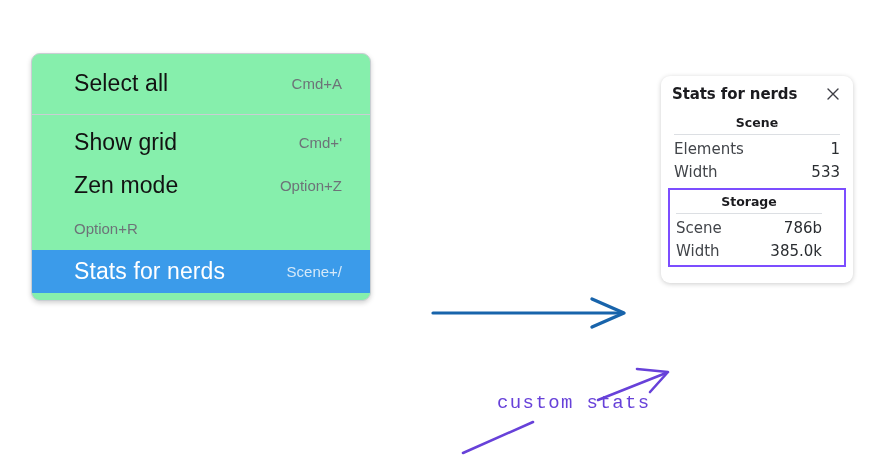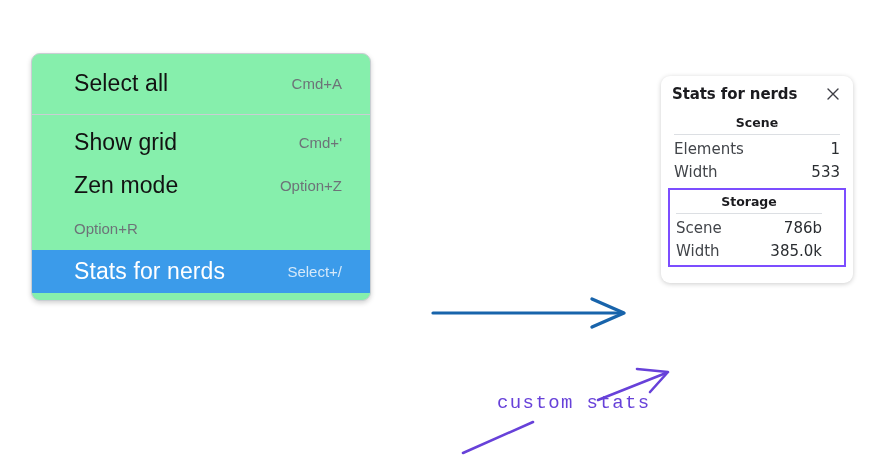--- a/index.html
+++ b/index.html
@@ -181,21 +181,21 @@
     </div>
     <div class="menu-item">
       <span class="label">Zen mode</span>
       <span class="shortcut">Option+Z</span>
     </div>
     <div class="menu-item">
       <span class="shortcut">Option+R</span>
     </div>
     <div class="menu-item selected">
       <span class="label">Stats for nerds</span>
-      <span class="shortcut">Select+/</span>
+      <span class="shortcut">Scene+/</span>
     </div>
   </div>
 
 </div>
 
 <div id="stats-panel">
 
   <div class="panel-header">
     <span class="panel-title">Stats for nerds</span>
     <span class="close-btn">

